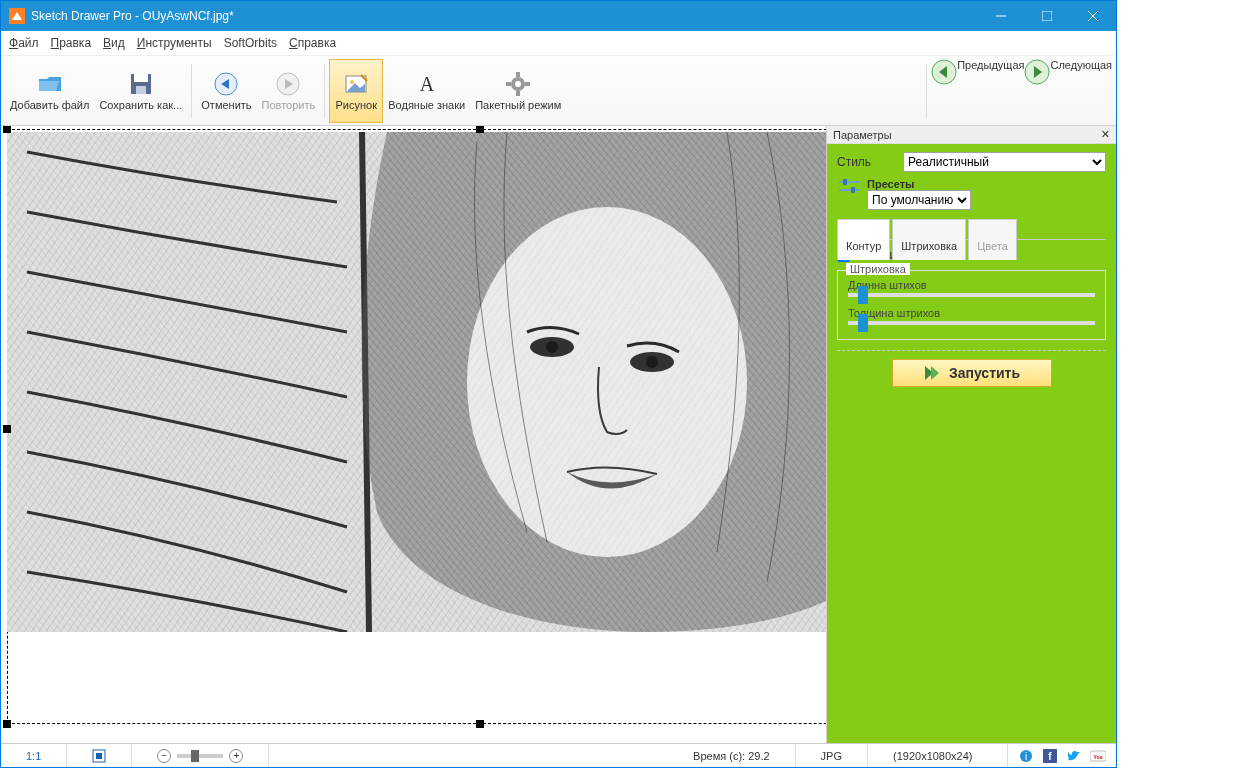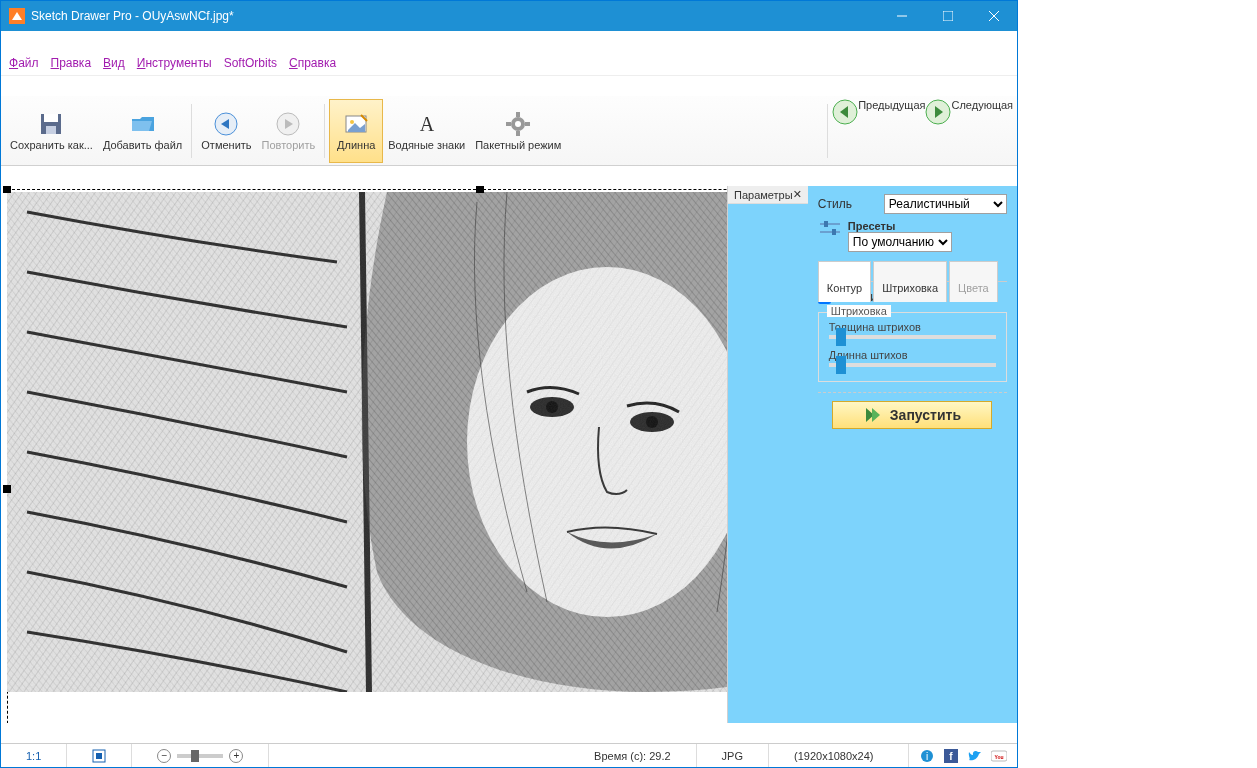--- a/index.html
+++ b/index.html
@@ -1,27 +1,27 @@
 <!DOCTYPE html>
 <html><head>
 <meta charset="utf-8">
 <style>
 * { box-sizing: border-box; margin: 0; padding: 0; }
 body { font-family: "Segoe UI", Tahoma, sans-serif; font-size: 12px; color: #333; background: #fff; overflow: hidden; }
-.app-window { width: 1018px; height: 768px; display: flex; flex-direction: column; border: 1px solid #0078d7; gap: 20px; }
+.app-window { width: 1117px; height: 768px; display: flex; flex-direction: column; border: 1px solid #0078d7; }
 
 
 .title-bar { height: 30px; background: #1e90d4; color: #fff; display: flex; align-items: center; padding-left: 8px; }
 .title-bar .title { flex: 1; font-size: 12px; }
 .title-bar .sys-btn { width: 46px; height: 30px; display: flex; align-items: center; justify-content: center; color: #fff; }
 .title-bar .sys-btn svg { width: 10px; height: 10px; }
 .app-icon { width: 16px; height: 16px; margin-right: 6px; }
 
 
-.menu-bar { height: 22px; background: #fff; display: flex; align-items: center; padding: 12px 8px; gap: 12px; color: #a21caf; border-bottom: 1px solid #eee; }
+.menu-bar { height: 22px; background: #fff; display: flex; align-items: center; padding: 12px 8px; gap: 12px; color: #404040; border-bottom: 1px solid #eee; }
 .menu-item { font-size: 12px; cursor: default; }
 .menu-item u { text-decoration: underline; }
 
 
 .toolbar { height: 70px; background: linear-gradient(#fdfdfd, #f6f6f6); display: flex; align-items: center; padding: 2px 4px; border-bottom: 1px solid #d0d0d0; }
 .tool-btn { min-width: 54px; height: 64px; display: flex; flex-direction: column; align-items: center; justify-content: center; text-align: center; padding: 2px 4px; cursor: default; font-size: 11px; border: 1px solid transparent; }
 .tool-btn.active { background: linear-gradient(#fff2c9, #ffe08a); border: 1px solid #e8b84a; }
 .tool-btn.disabled { color: #a0a0a0; }
 .tool-btn .tool-label { margin-top: 2px; line-height: 12px; }
 .tool-icon { width: 26px; height: 26px; }
@@ -32,21 +32,21 @@
 .nav-btn svg { width: 26px; height: 26px; }
 
 
 .workspace { flex: 1; display: flex; min-height: 0; }
 .canvas-area { flex: 1; position: relative; background: #fff; overflow: hidden; }
 .canvas-outline { position:absolute; border:1px dashed #000; }
 .canvas-image { position: absolute; left: 6px; top: 6px; background: #d9d9d9; }
 .sel-handle { position:absolute; width:8px; height:8px; background:#000; }
 
 
-.side-panel { width: 290px; border-left: 1px solid #d0d0d0; display: flex; flex-direction: row; background: #7dd3fc; }
+.side-panel { width: 290px; border-left: 1px solid #d0d0d0; display: flex; flex-direction: column; background: #84cc16; }
 .panel-header { height: 18px; background: #eee; display:flex; align-items:center; justify-content:space-between; padding: 0 6px; font-size:11px; border-bottom:1px solid #ddd;}
 .panel-body { flex: 1; padding: 8px 10px; overflow-y:auto; }
 .param-row { display:flex; align-items:center; margin-bottom:6px; gap:6px; }
 .param-row label { width: 60px; }
 .param-row select, .combo { flex:1; height:20px; font-size:12px; border:1px solid #a0a0a0; background:#fff; }
 .preset-row { display:flex; gap:6px; margin-bottom:8px;}
 .preset-row .preset-icon { width:24px; height:18px; }
 .preset-col { flex:1; }
 .preset-col .preset-label{ font-weight:bold; font-size:11px; }
 
@@ -115,32 +115,32 @@
     <span class="menu-item"><u>П</u>равка</span>
     <span class="menu-item"><u>В</u>ид</span>
     <span class="menu-item"><u>И</u>нструменты</span>
     <span class="menu-item">SoftOrbits</span>
     <span class="menu-item"><u>С</u>правка</span>
   </div>
 
   <div class="toolbar">
     <div class="tool-btn">
       <svg class="tool-icon" viewBox="0 0 26 26">
+          <path d="M2 8 L10 8 L12 6 L24 6 L24 20 L2 20 Z" fill="#4aa3df"></path>
+          <path d="M2 10 L22 10 L19 20 L2 20 Z" fill="#7ec0ee"></path>
+        </svg>
+      <div class="tool-label">Добавить файл</div>
+    </div>
+    <div class="tool-btn">
+      <svg class="tool-icon" viewBox="0 0 26 26">
           <rect x="3" y="3" width="20" height="20" fill="#5b6b8c"></rect>
           <rect x="6" y="3" width="14" height="8" fill="#fff"></rect>
           <rect x="8" y="15" width="10" height="8" fill="#c6cfe2"></rect>
         </svg>
       <div class="tool-label">Сохранить как...</div>
-    </div>
-    <div class="tool-btn">
-      <svg class="tool-icon" viewBox="0 0 26 26">
-          <path d="M2 8 L10 8 L12 6 L24 6 L24 20 L2 20 Z" fill="#4aa3df"></path>
-          <path d="M2 10 L22 10 L19 20 L2 20 Z" fill="#7ec0ee"></path>
-        </svg>
-      <div class="tool-label">Добавить файл</div>
     </div>
     <div class="tool-sep"></div>
     <div class="tool-btn">
       <svg class="tool-icon" viewBox="0 0 26 26">
           <circle cx="13" cy="13" r="11" fill="#e6eef7" stroke="#4a90d9"></circle>
           <path d="M16 8 L8 13 L16 18 Z" fill="#2f76c1"></path>
         </svg>
       <div class="tool-label">Отменить</div>
     </div>
     <div class="tool-btn disabled">
@@ -151,21 +151,21 @@
       <div class="tool-label">Повторить</div>
     </div>
     <div class="tool-sep"></div>
     <div class="tool-btn active">
       <svg class="tool-icon" viewBox="0 0 26 26">
           <rect x="3" y="5" width="20" height="16" fill="#fff" stroke="#888"></rect>
           <circle cx="9" cy="11" r="2" fill="#f5c542"></circle>
           <path d="M5 19 L12 12 L17 17 L22 13 L22 21 L5 21 Z" fill="#7aa0d0"></path>
           <path d="M18 4 L24 10" stroke="#d68a00" stroke-width="2"></path>
         </svg>
-      <div class="tool-label">Длинна</div>
+      <div class="tool-label">Рисунок</div>
     </div>
     <div class="tool-btn">
       <svg class="tool-icon" viewBox="0 0 26 26">
           <text x="13" y="20" text-anchor="middle" font-size="20" font-family="serif" fill="#333">A</text>
         </svg>
       <div class="tool-label">Водяные знаки</div>
     </div>
     <div class="tool-btn">
       <svg class="tool-icon" viewBox="0 0 26 26">
           <circle cx="13" cy="13" r="7" fill="#999"></circle>
@@ -299,27 +299,27 @@
 
         <div class="check-row">
           <input type="checkbox" checked="" style="">
           <span>Включить</span>
         </div>
 
 
         <div class="group-box">
           <div class="group-title">Штриховка</div>
           <div class="slider-block">
-            <div class="slider-label">Толщина штрихов</div>
+            <div class="slider-label">Длинна штихов</div>
             <div class="slider-track">
                 <div class="slider-thumb" style="left:4%;"></div>
               </div>
           </div>
           <div class="slider-block">
-            <div class="slider-label">Длинна штихов</div>
+            <div class="slider-label">Толщина штрихов</div>
             <div class="slider-track">
                 <div class="slider-thumb" style="left:4%;"></div>
               </div>
           </div>
         </div>
 
         <hr style="border:none;border-top:1px dashed #ccc; margin:8px 0;">
 
         <div class="run-btn">
           <svg viewBox="0 0 18 18">

